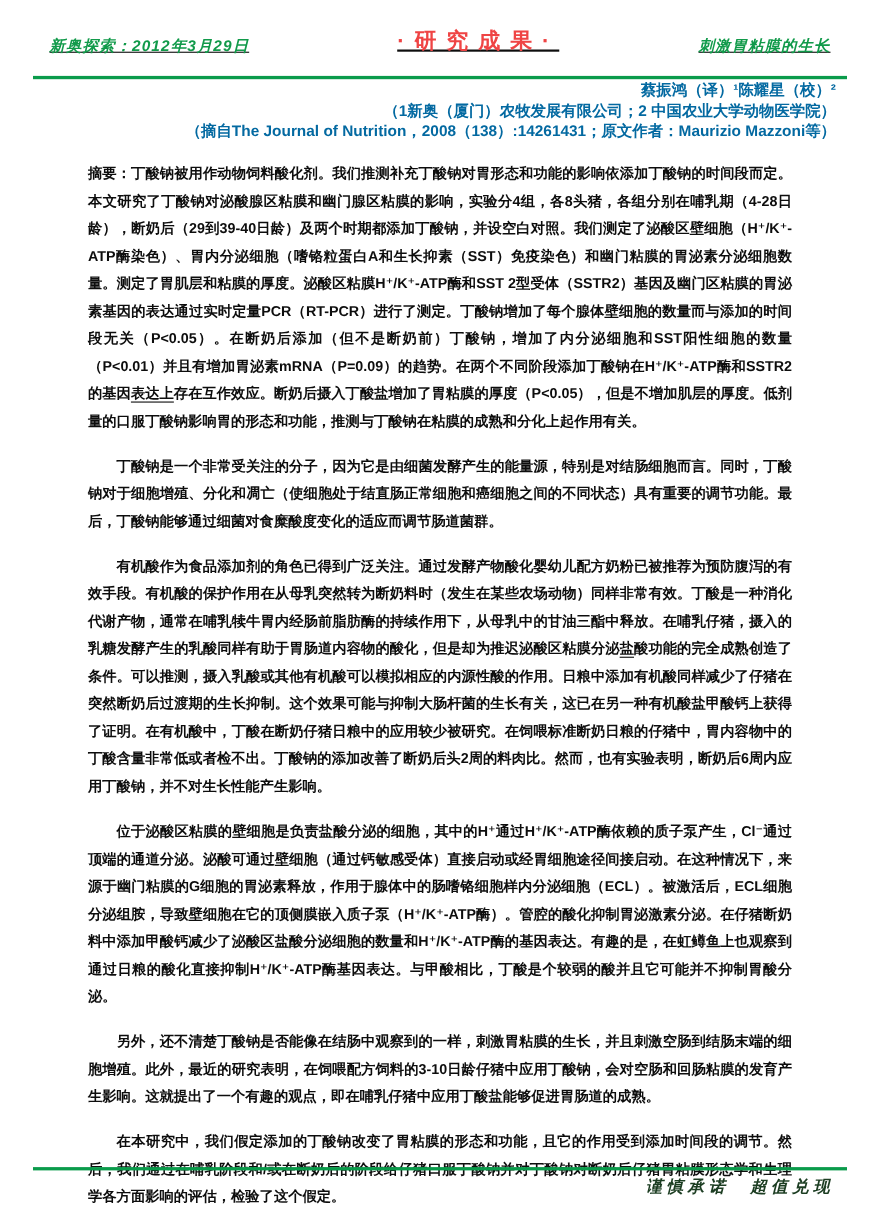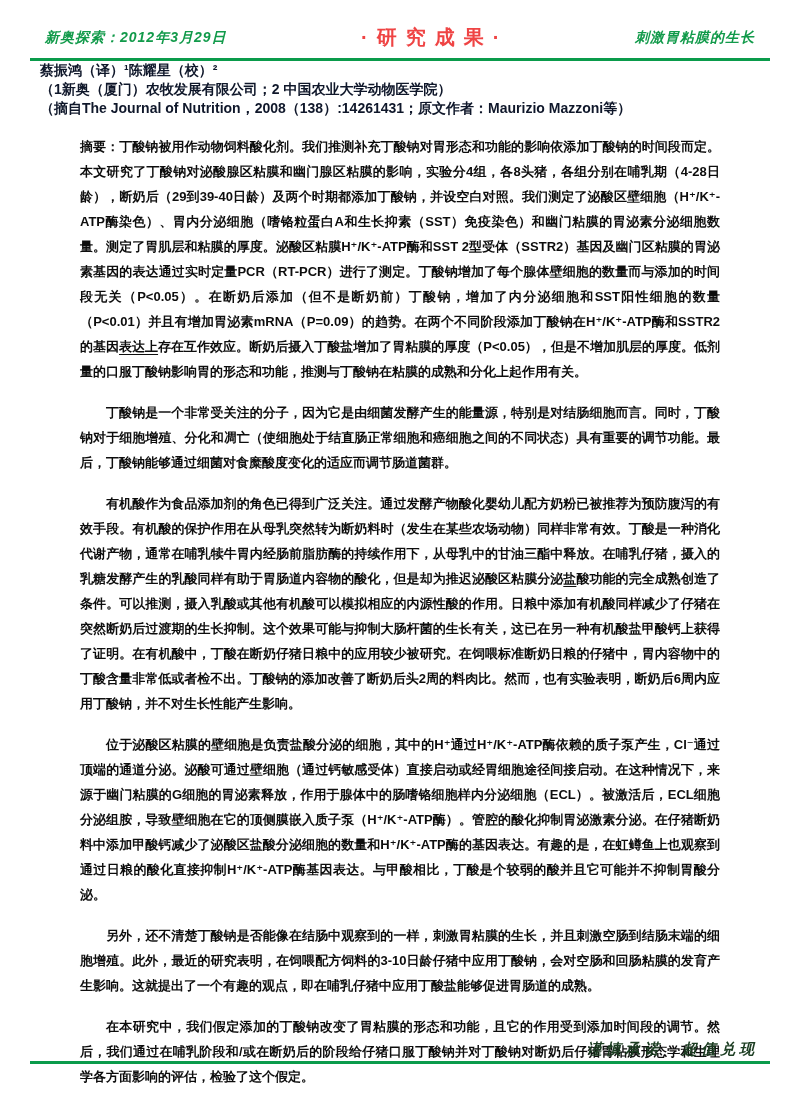--- a/index.html
+++ b/index.html
@@ -1,45 +1,45 @@
 <!DOCTYPE html>
 <html lang="zh"><head>
 <meta charset="utf-8">
 <style>
   html,body{margin:0;padding:0;background:#ffffff;}
   body{width:800px;height:1095px;overflow:hidden;
        font-family:"Liberation Sans","DejaVu Sans",sans-serif;color:#0d0d0d;}
   .page{position:relative;width:800px;height:1095px;background:#fff;}
 
   
-  .header{display:flex;justify-content:space-between;align-items:center;
-          padding:24px 45px 7px 45px;}
+  .header{display:flex;justify-content:space-between;align-items:flex-end;
+          padding:24px 45px 18px 45px;text-decoration:underline;}
   .header-left,.header-right{color:#119a4a;font-weight:bold;font-style:italic;
           font-size:14px;letter-spacing:1px;white-space:nowrap;}
   .header-center{color:#ef4444;font-weight:bold;font-size:20px;letter-spacing:9px;
           white-space:nowrap;transform:translateX(4px);}
   .green-rule{height:3px;background:#0a9b4b;margin:0 30px;}
 
   
   .title{margin:20px 40px 4px;text-align:center;color:#149a4c;
          font-size:27px;font-weight:bold;letter-spacing:3px;line-height:32px;}
-  .authors,.affiliation,.source{text-align:left;font-weight:bold;
-         font-size:14px;line-height:19px;margin:0 40px;color:#0f172a;}
+  .authors,.affiliation,.source{text-align:right;font-weight:bold;
+         font-size:14px;line-height:19px;margin:0 40px;color:#0369a1;}
 
   
   .article-body{margin:9px 64px 0 64px;text-align:justify;
          font-size:13px;line-height:25px;font-weight:bold;color:#0d0d0d;}
   .article-body p{margin:16px;}
   .article-body p.indent{text-indent:2em;}
   .u{text-decoration:underline;text-underline-offset:3px;}
 
   
   .footer-rule{position:absolute;left:30px;right:30px;top:1061px;height:3px;
          background:#0a9b4b;}
-  .footer-slogan{position:absolute;right:42px;top:1040px;color:#1c3d22;
+  .footer-slogan{position:absolute;right:42px;top:1070px;color:#1c3d22;
          font-weight:bold;font-style:italic;font-size:15px;letter-spacing:4px;
          white-space:nowrap;}
 </style>
 </head>
 <body>
 
 <div class="page">
 
   <div class="header">
     <span class="header-left">新奥探索：2012年3月29日</span>

